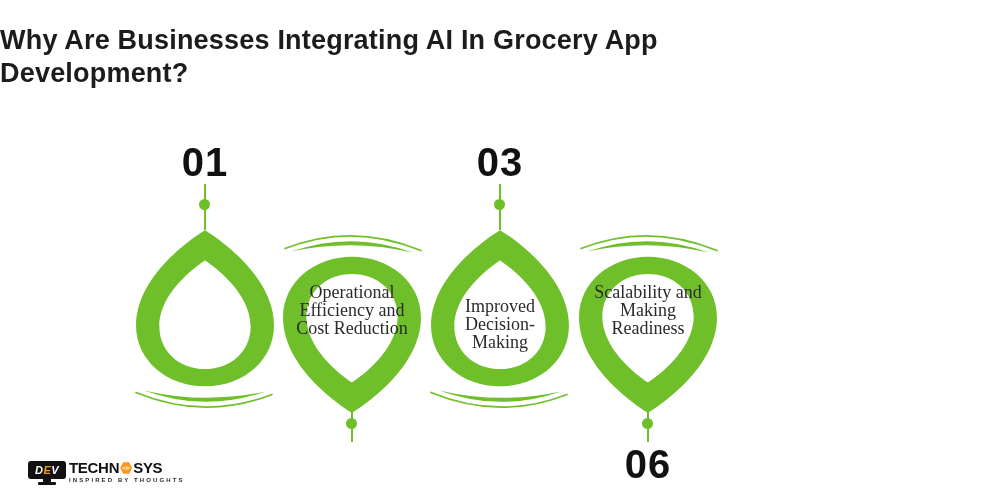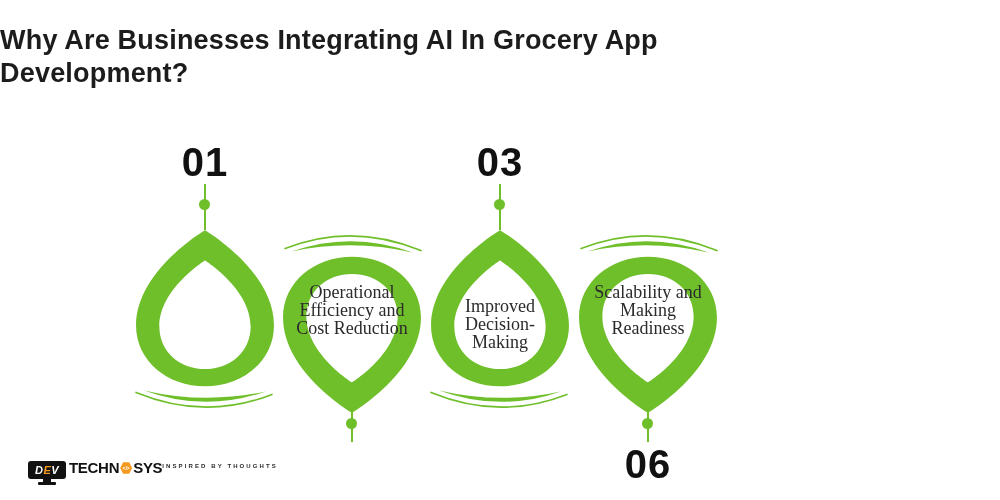--- a/index.html
+++ b/index.html
@@ -53,21 +53,21 @@
   .monitor-wrap { width:38px; display:flex; flex-direction:column; align-items:center; }
   .monitor {
     width:38px; height:18px; background:var(--logo-black,#111);
     border-radius:3px; display:flex; align-items:center; justify-content:center;
     font-weight:700; font-style:italic; font-size:11px; letter-spacing:.5px;
   }
   .monitor .lw { color:#fff; }
   .monitor .lo { color:var(--logo-orange,#f6991f); }
   .mon-stand { width:8px; height:3px; background:var(--logo-black,#111); }
   .mon-base { width:18px; height:2.5px; background:var(--logo-black,#111); border-radius:1px; }
-  .wordmark { margin-left:3px; display:flex; flex-direction:row; }
+  .wordmark { margin-left:3px; display:flex; flex-direction:column; }
   .wm-row { display:flex; align-items:center; }
   .wm-text {
     font-size:15px; font-weight:800; color:var(--logo-black,#111);
     letter-spacing:-0.3px; line-height:14px;
   }
   .hexagon {
     width:12px; height:12px; margin:0 1px; background:var(--logo-orange,#f6991f);
     clip-path:polygon(25% 3%, 75% 3%, 100% 50%, 75% 97%, 25% 97%, 0% 50%);
     display:flex; align-items:center; justify-content:center;
     color:#fff; font-size:5px; font-weight:700; line-height:1;

